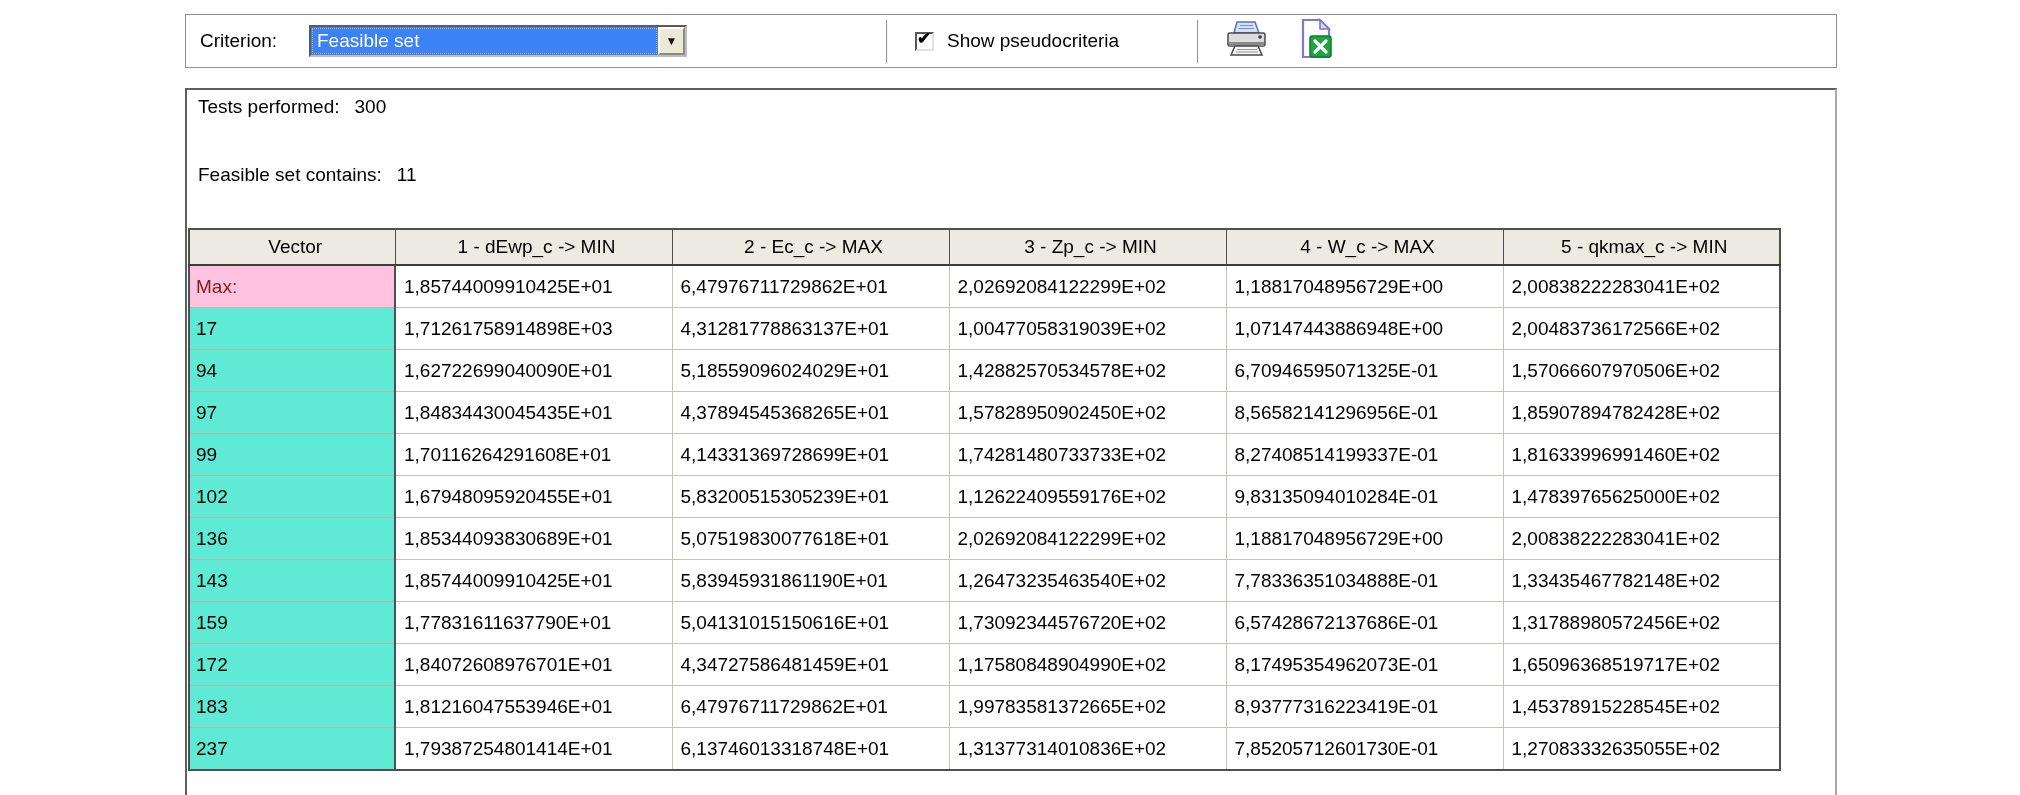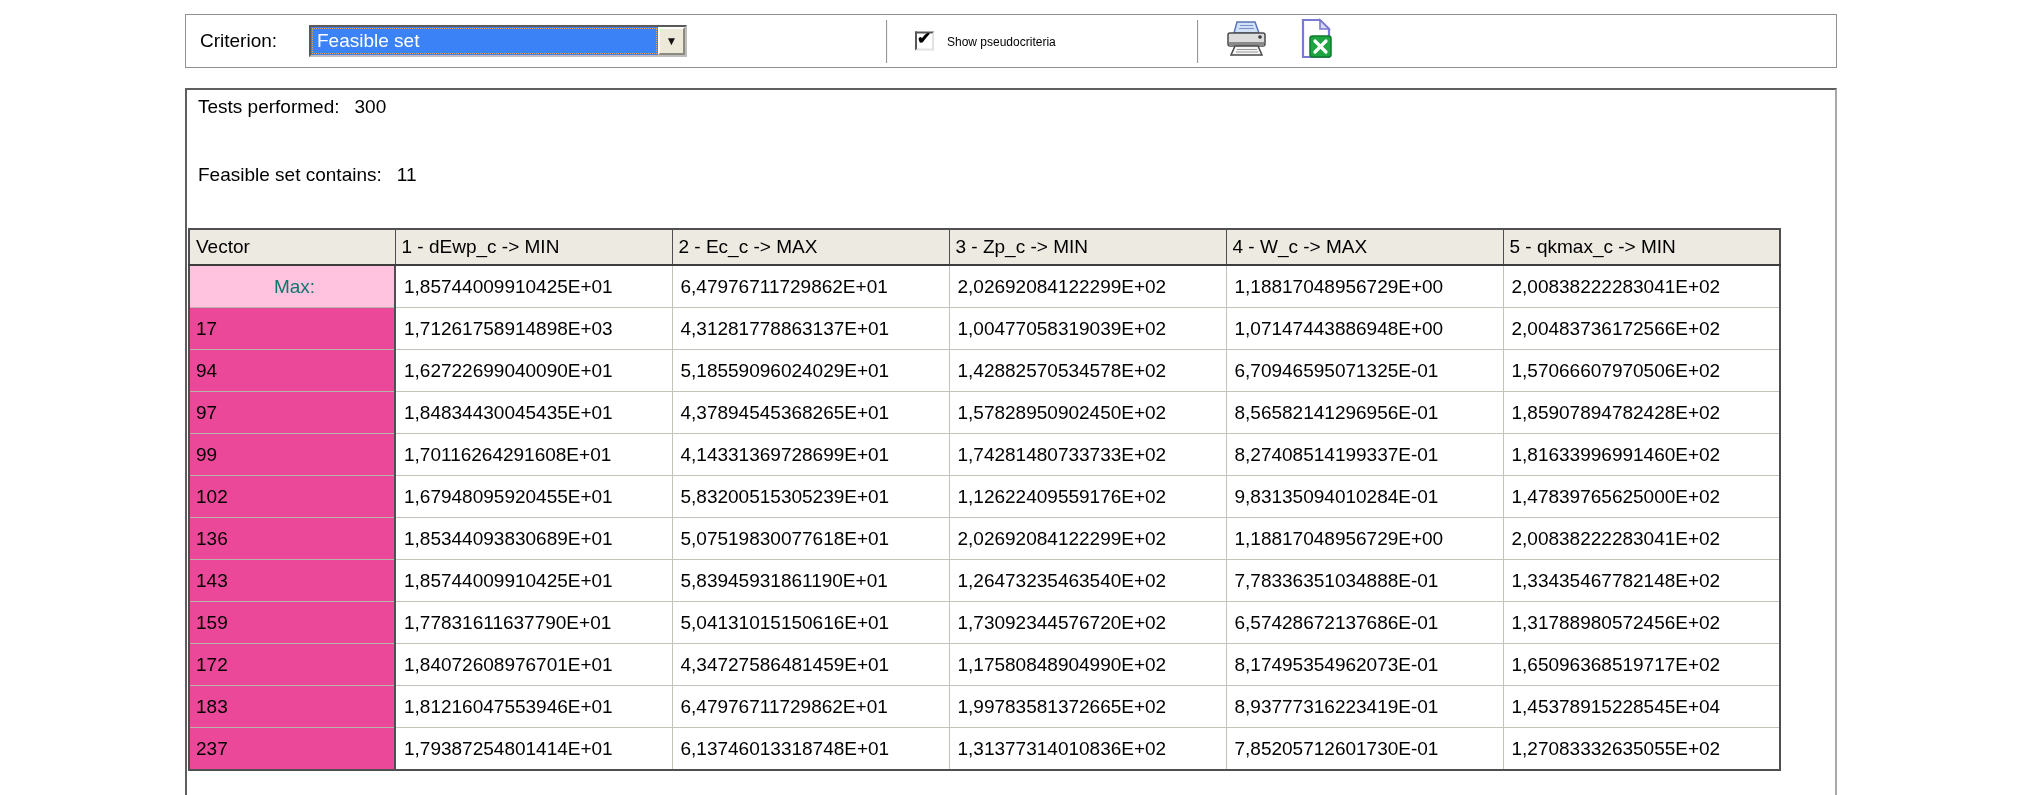--- a/index.html
+++ b/index.html
@@ -71,21 +71,21 @@
     width:19px; height:19px; box-sizing:border-box;
     background:#fff;
     border:2px solid;
     border-color:#565656 #e2e2e2 #e2e2e2 #565656;
     position:relative;
   }
   .checkmark {
     position:absolute; left:0px; top:-4px;
     font-size:17px; font-weight:bold; color:#000; line-height:1;
   }
-  .checkbox-label { font-size:12px; }
+  .checkbox-label { font-size:19px; }
 
   .tool-btn {
     position:absolute; top:50%; transform:translateY(-50%);
     width:48px; height:42px;
     display:flex; align-items:center; justify-content:center;
     cursor:default;
   }
   .btn-print { left:1036px; }
   .btn-excel { left:1106px; }
 
@@ -111,34 +111,34 @@
     border-collapse:collapse; table-layout:fixed;
     border:2px solid #4f4f4f;
     font-size:19px;
   }
   .data-table th {
     height:34px;
     background:#edeae1;
     border:1px solid #4f4f4f;
     border-bottom:2px solid #3d3d3d;
     font-weight:normal;
-    text-align:left;
+    text-align:center;
     padding:0 0 0 6px;
     white-space:nowrap;
   }
   .data-table td { height:39px; vertical-align:middle; white-space:nowrap; }
   td.vec {
-    background:#ec4899;
+    background:#5eead4;
     border-left:2px solid #4f4f4f;
     border-right:2px solid #4f4f4f;
     border-bottom:1px solid #b7b4aa;
     padding-left:6px;
   }
   td.vec.min { background:#7ea1ea; color:#ffffff; }
-  td.vec.max { background:#ffc3e0; color:#0f766e;text-align:center; }
+  td.vec.max { background:#ffc3e0; color:#7f1d1d; }
   td.val {
     background:#ffffff;
     border-right:1px solid #c5c2b9;
     border-bottom:1px solid #c5c2b9;
     padding-left:8px;
   }
 </style>
 </head>
 <body>
 
@@ -310,21 +310,21 @@
           <td class="val">1,17580848904990E+02</td>
           <td class="val">8,17495354962073E-01</td>
           <td class="val">1,65096368519717E+02</td>
         </tr>
         <tr>
           <td class="vec normal">183</td>
           <td class="val">1,81216047553946E+01</td>
           <td class="val">6,47976711729862E+01</td>
           <td class="val">1,99783581372665E+02</td>
           <td class="val">8,93777316223419E-01</td>
-          <td class="val">1,45378915228545E+04</td>
+          <td class="val">1,45378915228545E+02</td>
         </tr>
         <tr>
           <td class="vec normal">237</td>
           <td class="val">1,79387254801414E+01</td>
           <td class="val">6,13746013318748E+01</td>
           <td class="val">1,31377314010836E+02</td>
           <td class="val">7,85205712601730E-01</td>
           <td class="val">1,27083332635055E+02</td>
         </tr>
       </tbody>

